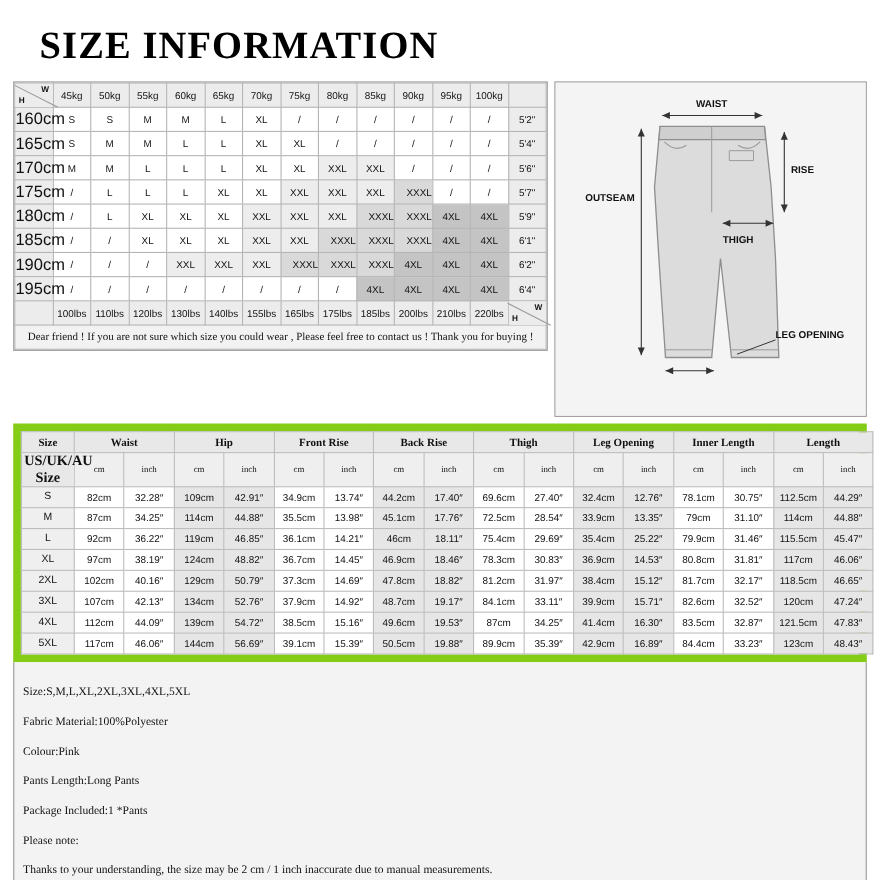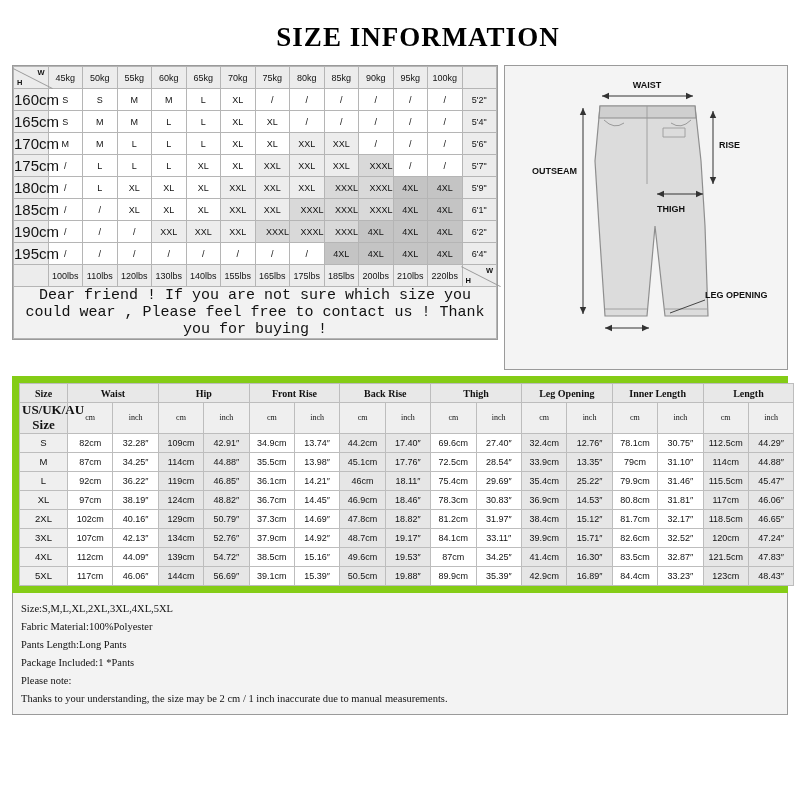--- a/index.html
+++ b/index.html
@@ -9,24 +9,23 @@
     background: #ffffff;
     font-family: "Liberation Sans", sans-serif;
     color: #111;
   }
   #page {
     width: 800px; height: 800px;
     position: relative;
     overflow: hidden;
   }
   .title {
-    text-align: center;
     font-family: "Liberation Serif", serif;
     font-weight: bold;
-    font-size: 27px;
+    font-size: 35px;
     letter-spacing: 1px;
     padding-top: 22px;
     padding-bottom: 12px;
     color: #000;
     padding-left: 36px;
   }
 
   
   .top-area {
     display: flex;
@@ -70,22 +69,22 @@
   }
   td.sz {
     background: #ffffff;
     font-size: 9px;
   }
   td.sz.shade1 { background: #ededed; }
   td.sz.shade2 { background: #d9d9d9; text-align: right; }
   td.sz.shade3 { background: #c4c4c4; }
   td.note {
     background: #f2f2f2;
-    font-size: 15px;
-    font-family: Liberation Mono, monospace;
+    font-size: 10px;
+    font-family: Liberation Serif, serif;
     height: 24px;
   }
   .corner {
     position: relative;
     background: #ececec;
   }
   .corner .h { position: absolute; left: 3px; bottom: 1px; font-size: 7.5px; font-weight: bold; }
   .corner .w { position: absolute; right: 3px; top: 1px; font-size: 7.5px; font-weight: bold; }
   .corner .slash {
     position: absolute; left: 0; top: 0; width: 100%; height: 100%;
@@ -156,21 +155,21 @@
 
   
   .footer {
     margin: 0 12px;
     border: 1px solid #9a9a9a;
     border-top: none;
     background: #f3f3f3;
     padding: 6px 8px 8px 8px;
   }
   .footer p {
-    margin: 4px 0 7px 0;
+    margin: 16px 0 7px 0;
     font-size: 10.5px;
     font-family: "Liberation Serif", serif;
     color: #111;
   }
   .footer p:last-child { margin-bottom: 2px; }
 </style>
 </head>
 <body>
 
 <div id="page">
@@ -598,20 +597,21 @@
             <td class="m-in alt">48.43″</td>
           </tr>
         </tbody>
     </table>
   </div>
 
   <div class="footer">
     <div id="footer-lines">
         <p>Size:S,M,L,XL,2XL,3XL,4XL,5XL</p>
         <p>Fabric Material:100%Polyester</p>
+        <p>Colour:Pink</p>
         <p>Pants Length:Long Pants</p>
         <p>Package Included:1 *Pants</p>
         <p>Please note:</p>
         <p>Thanks to your understanding, the size may be 2 cm / 1 inch inaccurate due to manual measurements.</p>
       </div>
   </div>
 
 </div>
 
 </body></html>

